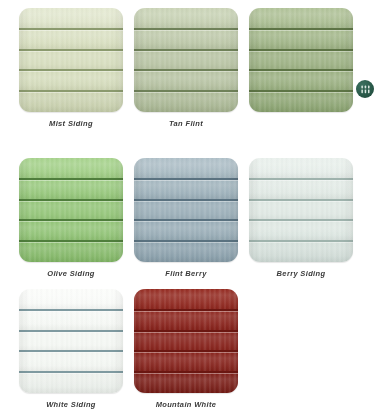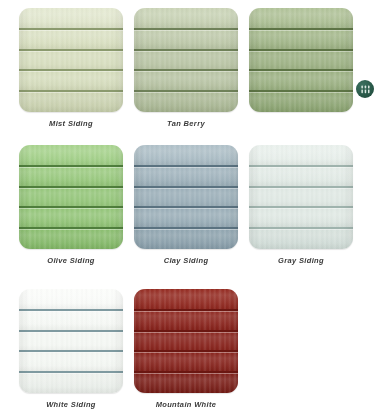--- a/index.html
+++ b/index.html
@@ -27,21 +27,21 @@
   .swatch-row {
     position: absolute;
     left: 19px;
     width: 338px;
     height: 137px;
     display: flex;
     gap: 11px;
     font-style: italic;
   }
   .row-1 { top: 8px; }
-  .row-2 { top: 145px; }
+  .row-2 { top: 158px; }
   .row-3 { top: 289px; }
 
   .swatch-cell {
     width: 104px;
     height: 137px;
     position: relative;
   }
 
   .swatch {
     position: relative;
@@ -163,21 +163,21 @@
       <div class="swatch">
         <div class="swatch-base" style="background: linear-gradient(rgb(203, 213, 184) 0%, rgb(184, 196, 164) 38%, rgb(184, 196, 164) 68%, rgb(163, 177, 141) 100%);"></div>
         <div class="swatch-grain"></div>
         <div class="swatch-sheen"></div>
       <div class="groove" style="top: 20px; background: rgb(111, 129, 89);"></div>
           <div class="groove" style="top: 41px; background: rgb(111, 129, 89);"></div>
           <div class="groove" style="top: 61px; background: rgb(111, 129, 89);"></div>
           <div class="groove" style="top: 82px; background: rgb(111, 129, 89);"></div>
           <div style="position: absolute; inset: 0px; pointer-events: none; background: linear-gradient(90deg, rgba(0, 0, 0, 0.05) 0%, rgba(0, 0, 0, 0) 10%, rgba(0, 0, 0, 0) 90%, rgba(0, 0, 0, 0.05) 100%);"></div>
         </div>
-      <div class="swatch-label">Tan Berry</div>
+      <div class="swatch-label">Tan Flint</div>
     </div>
 
     <div class="swatch-cell">
       <div class="swatch">
         <div class="swatch-base" style="background: linear-gradient(rgb(178, 196, 154) 0%, rgb(156, 177, 131) 38%, rgb(156, 177, 131) 68%, rgb(135, 160, 109) 100%);"></div>
         <div class="swatch-grain"></div>
         <div class="swatch-sheen"></div>
       <div class="groove" style="top: 20px; background: rgb(93, 116, 69);"></div>
           <div class="groove" style="top: 41px; background: rgb(93, 116, 69);"></div>
           <div class="groove" style="top: 61px; background: rgb(93, 116, 69);"></div>
@@ -206,35 +206,35 @@
       <div class="swatch">
         <div class="swatch-base" style="background: linear-gradient(rgb(176, 193, 201) 0%, rgb(154, 174, 184) 38%, rgb(154, 174, 184) 68%, rgb(132, 154, 166) 100%);"></div>
         <div class="swatch-grain"></div>
         <div class="swatch-sheen"></div>
       <div class="groove" style="top: 20px; background: rgb(90, 114, 128);"></div>
           <div class="groove" style="top: 41px; background: rgb(90, 114, 128);"></div>
           <div class="groove" style="top: 61px; background: rgb(90, 114, 128);"></div>
           <div class="groove" style="top: 82px; background: rgb(90, 114, 128);"></div>
           <div style="position: absolute; inset: 0px; pointer-events: none; background: linear-gradient(90deg, rgba(0, 0, 0, 0.05) 0%, rgba(0, 0, 0, 0) 10%, rgba(0, 0, 0, 0) 90%, rgba(0, 0, 0, 0.05) 100%);"></div>
         </div>
-      <div class="swatch-label">Clay Siding</div>
+      <div class="swatch-label">Flint Berry</div>
     </div>
 
     <div class="swatch-cell">
       <div class="swatch">
         <div class="swatch-base" style="background: linear-gradient(rgb(234, 241, 237) 0%, rgb(223, 232, 227) 38%, rgb(223, 232, 227) 68%, rgb(204, 216, 211) 100%);"></div>
         <div class="swatch-grain"></div>
         <div class="swatch-sheen"></div>
       <div class="groove" style="top: 20px; background: rgb(159, 179, 173);"></div>
           <div class="groove" style="top: 41px; background: rgb(159, 179, 173);"></div>
           <div class="groove" style="top: 61px; background: rgb(159, 179, 173);"></div>
           <div class="groove" style="top: 82px; background: rgb(159, 179, 173);"></div>
           <div style="position: absolute; inset: 0px; pointer-events: none; background: linear-gradient(90deg, rgba(0, 0, 0, 0.05) 0%, rgba(0, 0, 0, 0) 10%, rgba(0, 0, 0, 0) 90%, rgba(0, 0, 0, 0.05) 100%);"></div>
         </div>
-      <div class="swatch-label">Gray Siding</div>
+      <div class="swatch-label">Berry Siding</div>
     </div>
   </div>
 
   <div class="swatch-row row-3">
     <div class="swatch-cell">
       <div class="swatch">
         <div class="swatch-base" style="background: linear-gradient(rgb(252, 253, 251) 0%, rgb(244, 247, 243) 38%, rgb(244, 247, 243) 68%, rgb(230, 235, 230) 100%);"></div>
         <div class="swatch-grain"></div>
         <div class="swatch-sheen"></div>
       <div class="groove" style="top: 20px; background: rgb(127, 154, 160);"></div>

